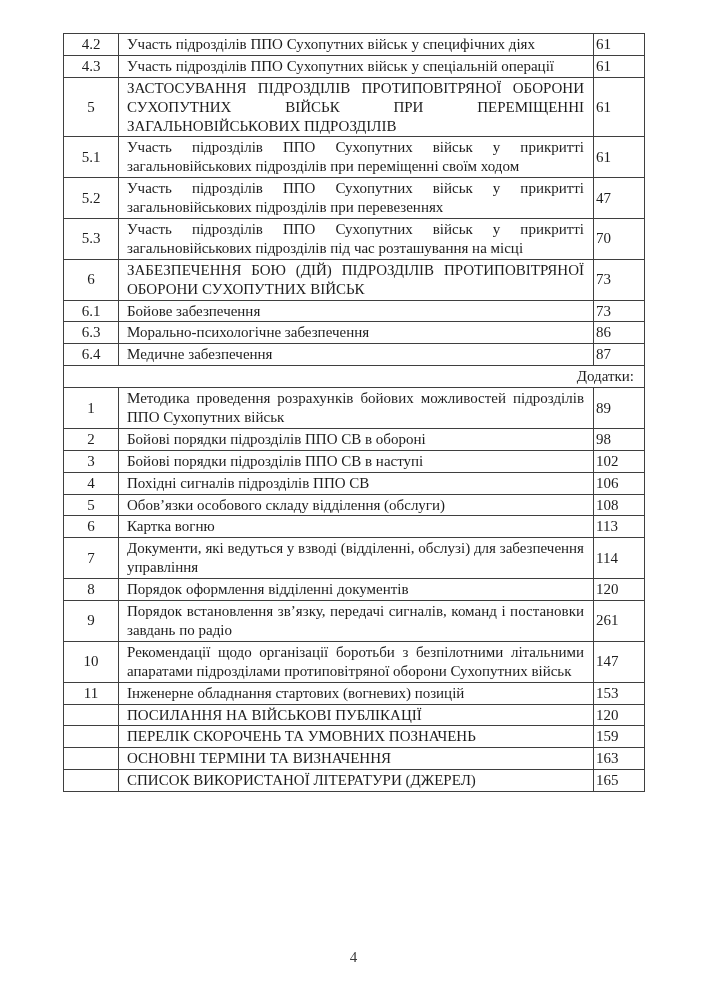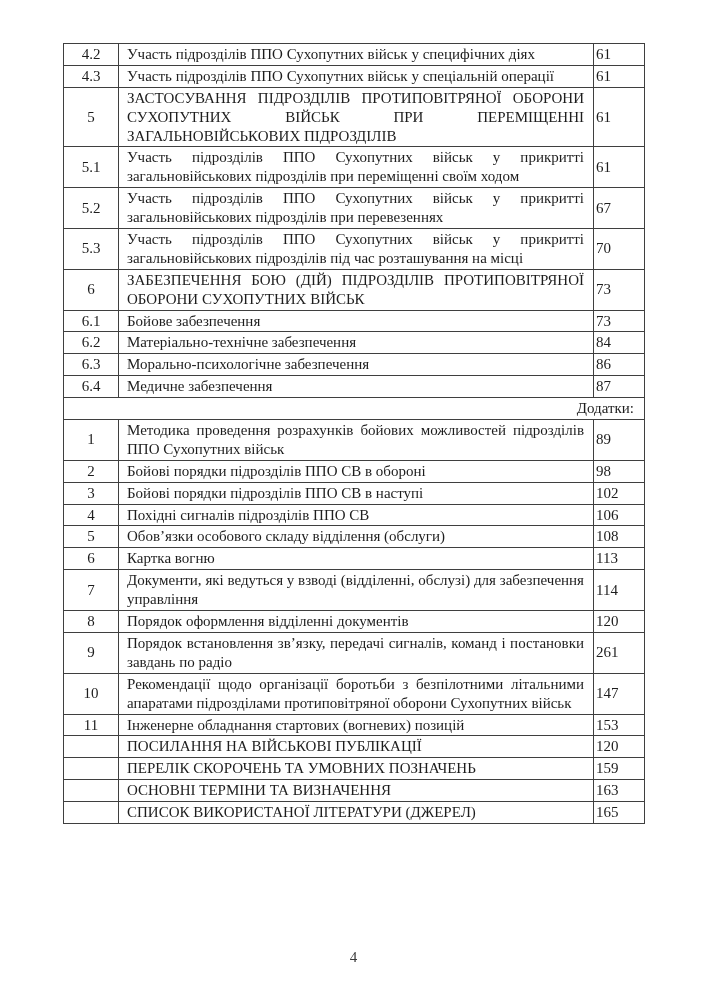--- a/index.html
+++ b/index.html
@@ -16,21 +16,21 @@
     overflow: hidden;
   }
   .sheet {
     position: absolute;
     inset: 0;
     background: #ffffff;
   }
   table.toc {
     position: absolute;
     left: 63px;
-    top: 43px;
+    top: 33px;
     width: 582px;
     border-collapse: collapse;
     table-layout: fixed;
     font-size: 15px;
     line-height: 1.26;
     color: #1d1d1d;
   }
   table.toc td {
     border: 1.5px solid #3f3f3f;
     vertical-align: middle;
@@ -86,43 +86,38 @@
           <td class="c-page">61</td>
         </tr>
         <tr>
           <td class="c-num">5.1</td>
           <td class="c-title">Участь підрозділів ППО Сухопутних військ у прикритті загальновійськових підрозділів при переміщенні своїм ходом</td>
           <td class="c-page">61</td>
         </tr>
         <tr>
           <td class="c-num">5.2</td>
           <td class="c-title">Участь підрозділів ППО Сухопутних військ у прикритті загальновійськових підрозділів при перевезеннях</td>
-          <td class="c-page">67</td>
+          <td class="c-page">47</td>
         </tr>
         <tr>
           <td class="c-num">5.3</td>
           <td class="c-title">Участь підрозділів ППО Сухопутних військ у прикритті загальновійськових підрозділів під час розташування на місці</td>
           <td class="c-page">70</td>
         </tr>
         <tr>
           <td class="c-num">6</td>
           <td class="c-title">ЗАБЕЗПЕЧЕННЯ БОЮ (ДІЙ) ПІДРОЗДІЛІВ ПРОТИПОВІТРЯНОЇ ОБОРОНИ СУХОПУТНИХ ВІЙСЬК</td>
           <td class="c-page">73</td>
         </tr>
         <tr>
           <td class="c-num">6.1</td>
           <td class="c-title">Бойове забезпечення</td>
           <td class="c-page">73</td>
         </tr>
         <tr>
-          <td class="c-num">6.2</td>
-          <td class="c-title">Матеріально-технічне забезпечення</td>
-          <td class="c-page">84</td>
-        </tr>
-        <tr>
           <td class="c-num">6.3</td>
           <td class="c-title">Морально-психологічне забезпечення</td>
           <td class="c-page">86</td>
         </tr>
         <tr>
           <td class="c-num">6.4</td>
           <td class="c-title">Медичне забезпечення</td>
           <td class="c-page">87</td>
         </tr>
         <tr>

